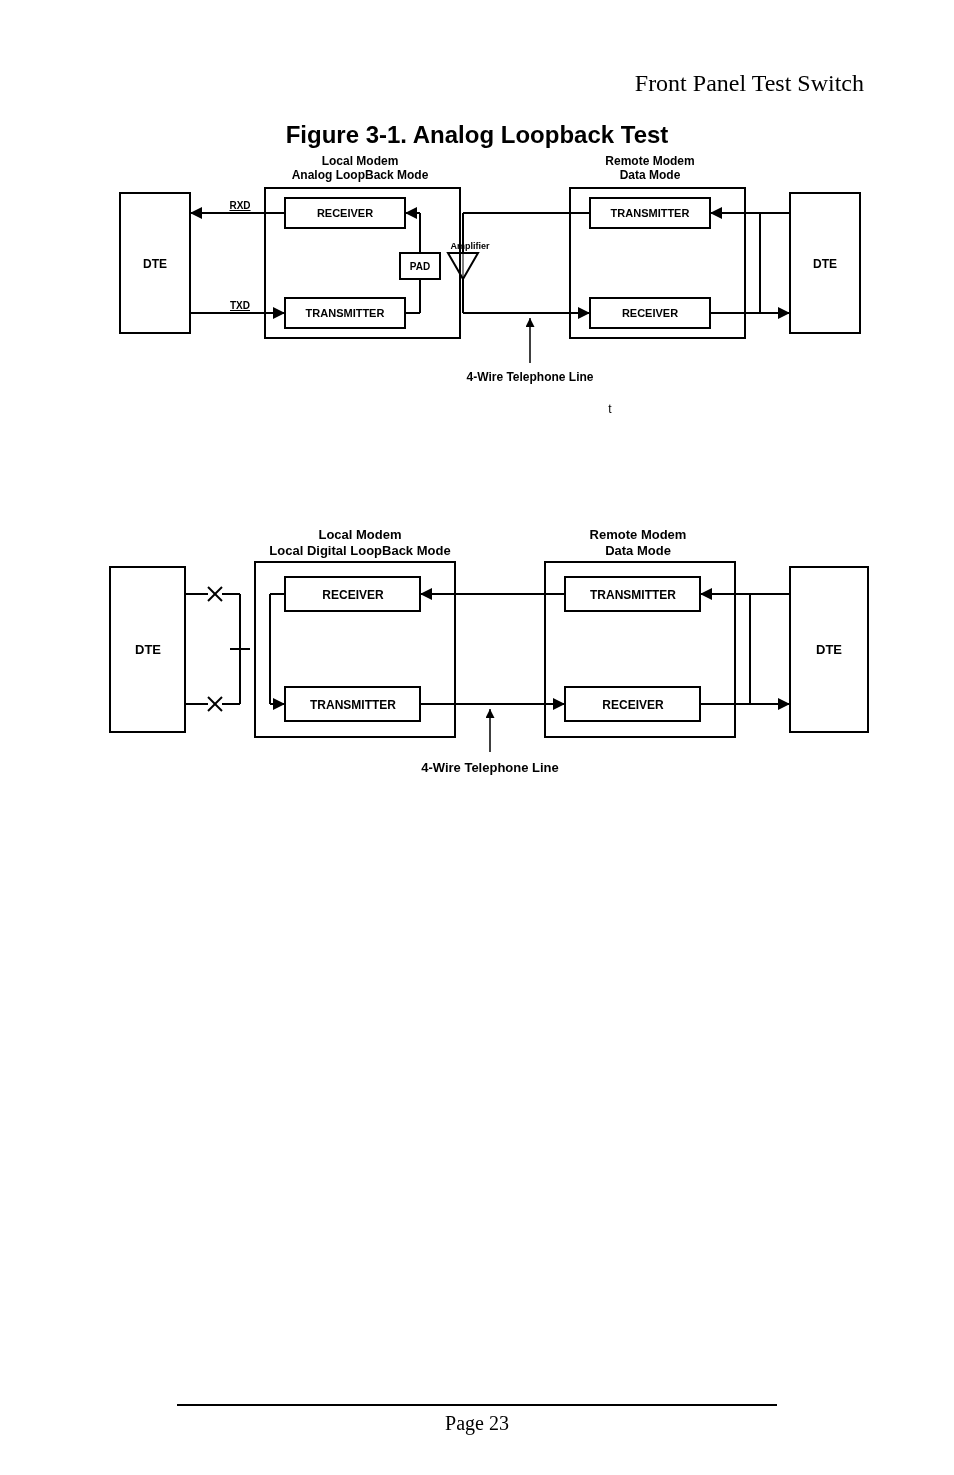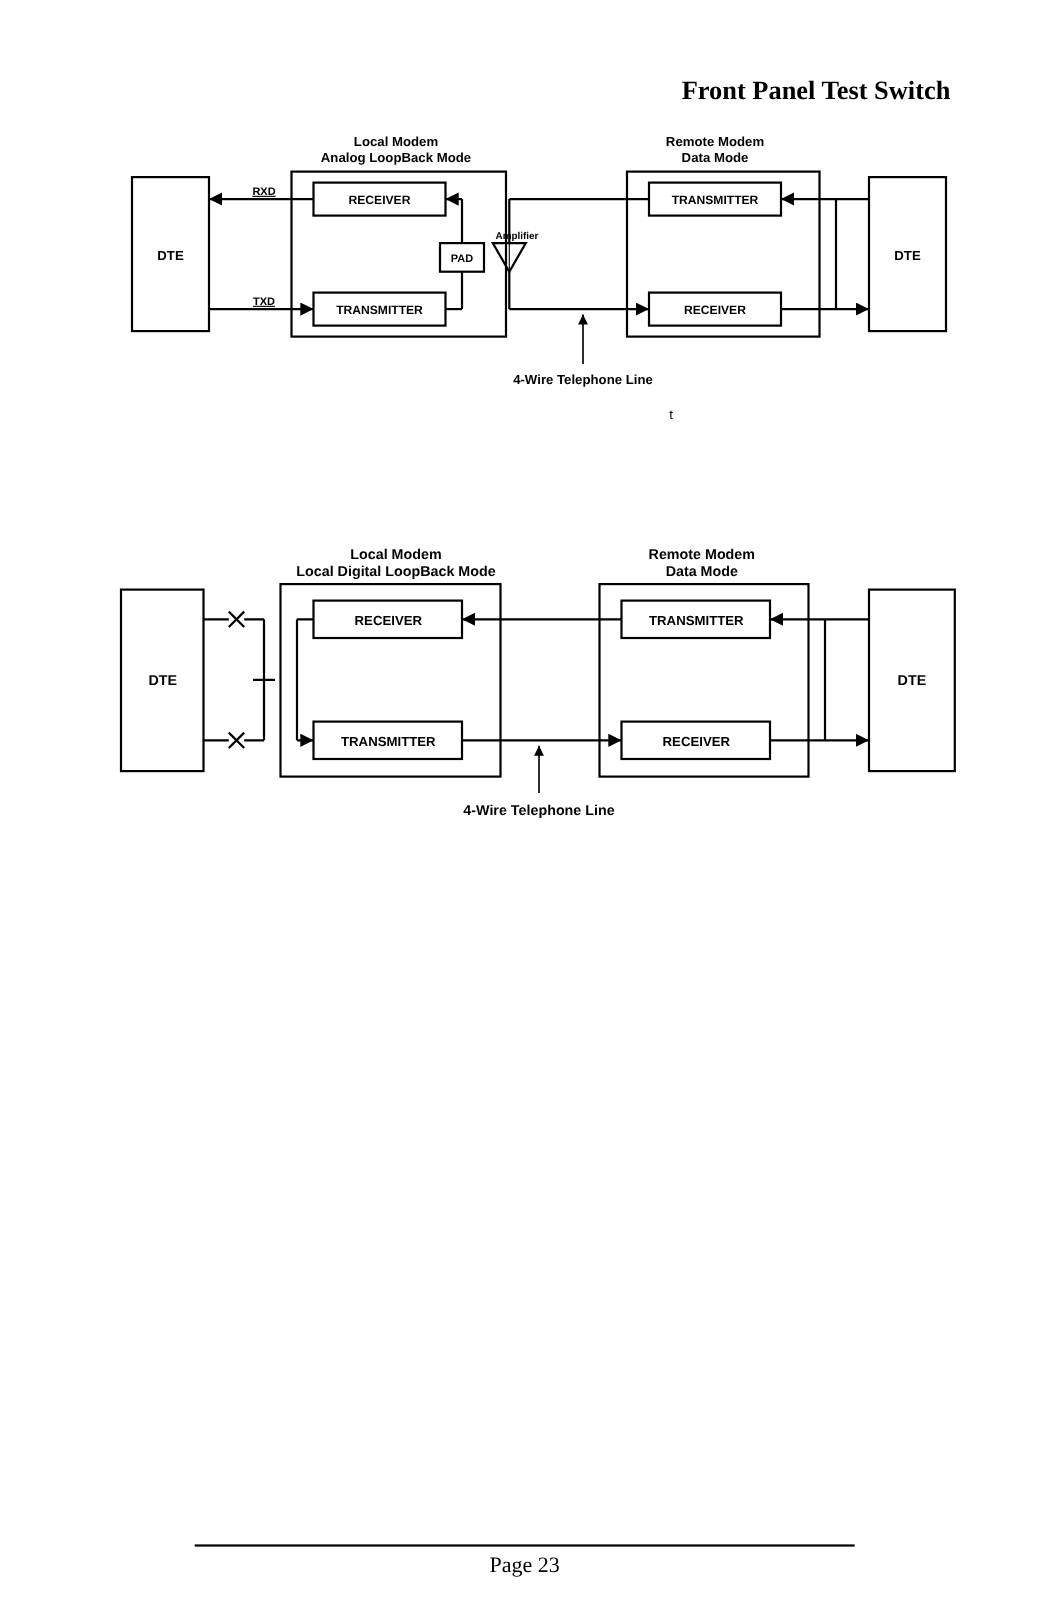--- a/index.html
+++ b/index.html
@@ -9,21 +9,21 @@
     background: #fff;
     width: 954px;
     height: 1475px;
     position: relative;
   }
   .page {
     padding: 70px 90px 30px 90px;
   }
   .header {
     font-family: "Times New Roman", Times, serif;
-    font-weight: bold;
+    font-weight: normal;
     font-size: 24px;
     text-align: right;
     margin-bottom: 24px;
   }
   .fig-title {
     font-family: Arial, Helvetica, sans-serif;
     font-weight: bold;
     font-size: 24px;
     text-align: center;
     margin-bottom: 4px;
@@ -53,20 +53,21 @@
   svg text {
     font-family: Arial, Helvetica, sans-serif;
     user-select: none;
   }
 </style>
 </head>
 <body>
 
 <div class="page">
   <div class="header">Front Panel Test Switch</div>
+  <div class="fig-title">Figure 3-1. Analog Loopback Test</div>
 
   
   <svg width="800" height="280" viewBox="0 0 800 280">
 
     <text x="270" y="12" font-size="12" font-weight="bold" text-anchor="middle">Local Modem</text>
     <text x="270" y="26" font-size="12" font-weight="bold" text-anchor="middle">Analog LoopBack Mode</text>
     <text x="560" y="12" font-size="12" font-weight="bold" text-anchor="middle">Remote Modem</text>
     <text x="560" y="26" font-size="12" font-weight="bold" text-anchor="middle">Data Mode</text>
 
     <rect x="30" y="40" width="70" height="140" fill="none" stroke="#000" stroke-width="2"></rect>

